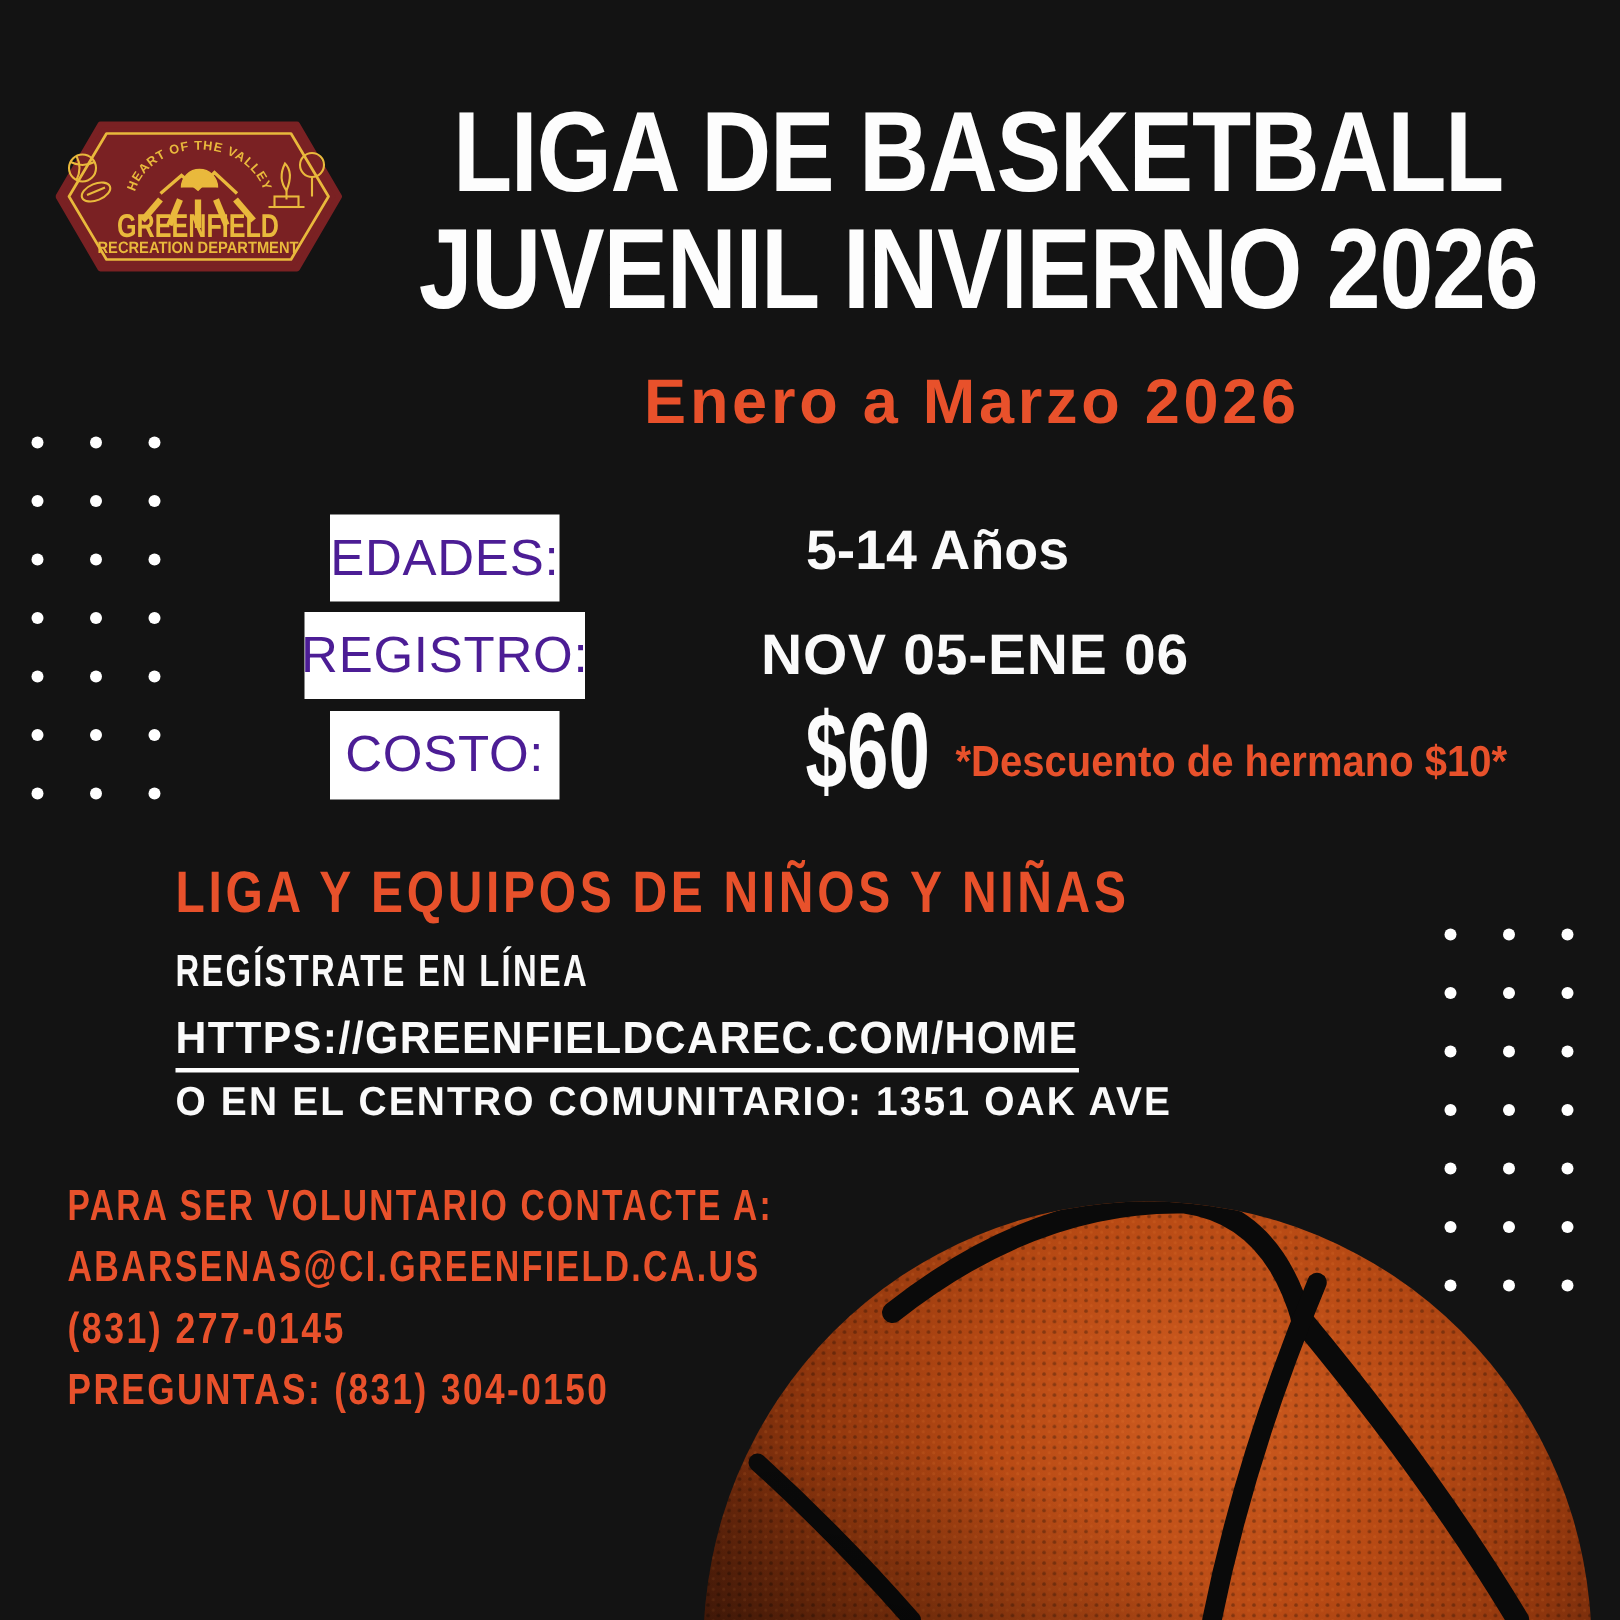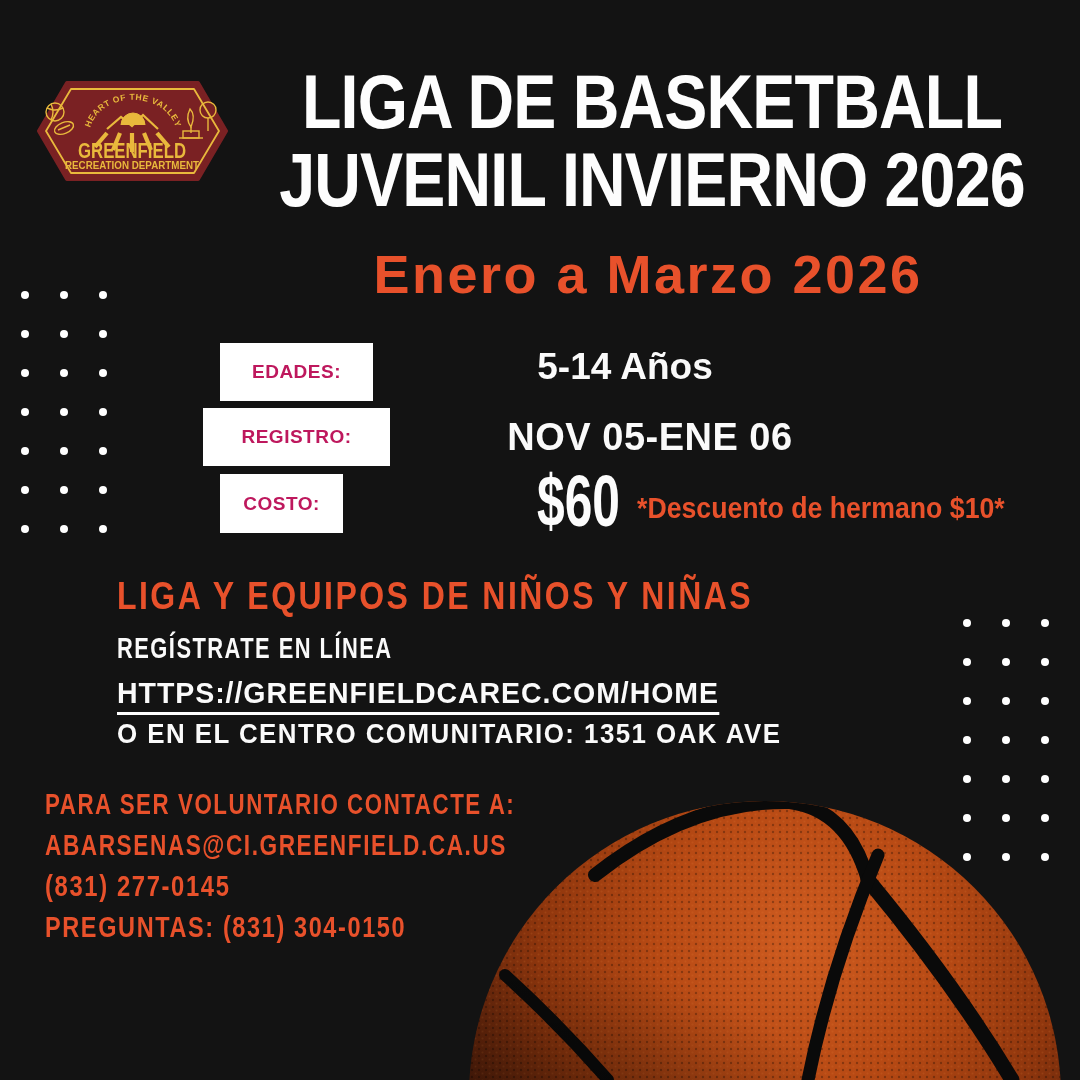--- a/index.html
+++ b/index.html
@@ -4,23 +4,23 @@
 <style>
   html,body{margin:0;padding:0;background:#131313;}
   .canvas{position:relative;width:1080px;height:1080px;background:#131313;overflow:hidden;
           font-family:"Liberation Sans",sans-serif;}
   .abs{position:absolute;line-height:1;white-space:nowrap;}
   .cond{transform-origin:0 0;}
   .ctr{text-align:center;transform-origin:50% 0;}
   .white{color:#FAFAFA;}
   .orange{color:#E8512B;}
   .title{font-size:76px;font-weight:800;letter-spacing:-1px;color:#FDFDFD;}
-  .subtitle{font-size:54px;font-weight:800;letter-spacing:2.5px;color:#E8512B;}
+  .subtitle{font-size:42px;font-weight:800;letter-spacing:2.5px;color:#E8512B;}
   .labelbox{position:absolute;background:#FFFFFF;display:flex;align-items:center;justify-content:center;}
-  .labelbox span{color:#be185d;font-weight:700;font-size:19px;letter-spacing:0.5px;}
+  .labelbox span{color:#4c1d95;font-weight:400;font-size:34px;letter-spacing:0.5px;}
   .val{font-weight:700;color:#FAFAFA;text-align:center;}
   .price{font-size:72px;font-weight:800;color:#FCFCFC;}
   .pnote{font-size:29px;font-weight:700;color:#E8512B;}
   .mid{font-weight:700;letter-spacing:2px;}
   .link{border-bottom:3px solid #FDFDFD;padding-bottom:4px;}
   .dots{position:absolute;display:grid;grid-template-columns:repeat(3,8px);grid-auto-rows:8px;
         column-gap:31px;row-gap:31px;z-index:3;}
   .dot{width:8px;height:8px;border-radius:50%;background:#FFFFFF;}
   .z2{z-index:2;}
   .z3{z-index:3;}
@@ -108,21 +108,21 @@
   <div class="labelbox z3" style="left:220px;top:343px;width:153px;height:58px;">
     <span>EDADES:</span>
   </div>
   <div class="abs z3 val ctr" style="left:375px;top:348px;width:500px;font-size:37px;">5-14 Años</div>
 
   <div class="labelbox z3" style="left:203px;top:408px;width:187px;height:58px;">
     <span>REGISTRO:</span>
   </div>
   <div class="abs z3 val ctr" style="left:400px;top:418px;width:500px;font-size:38px;letter-spacing:0.5px;">NOV 05-ENE 06</div>
 
-  <div class="labelbox z3" style="left:220px;top:474px;width:123px;height:59px;">
+  <div class="labelbox z3" style="left:220px;top:474px;width:153px;height:59px;">
     <span>COSTO:</span>
   </div>
   <div class="abs z3 price cond" style="left:537px;top:465px;transform:scaleX(0.69);">$60</div>
   <div class="abs z3 pnote cond" style="left:637px;top:494px;transform:scaleX(0.92);">*Descuento de hermano $10*</div>
 
   <div class="abs z3 mid orange cond" style="left:117px;top:576px;font-size:39px;letter-spacing:3px;transform:scaleX(0.82);">LIGA Y EQUIPOS DE NIÑOS Y NIÑAS</div>
   <div class="abs z3 mid white cond" style="left:117px;top:633px;font-size:30px;transform:scaleX(0.73);">REGÍSTRATE EN LÍNEA</div>
   <div class="abs z3 mid white cond link" style="left:117px;top:678px;font-size:30px;letter-spacing:1px;transform:scaleX(0.95);">HTTPS://GREENFIELDCAREC.COM/HOME</div>
   <div class="abs z3 mid white cond" style="left:117px;top:721px;font-size:27px;letter-spacing:1.5px;transform:scaleX(0.96);">O EN EL CENTRO COMUNITARIO: 1351 OAK AVE</div>
 

